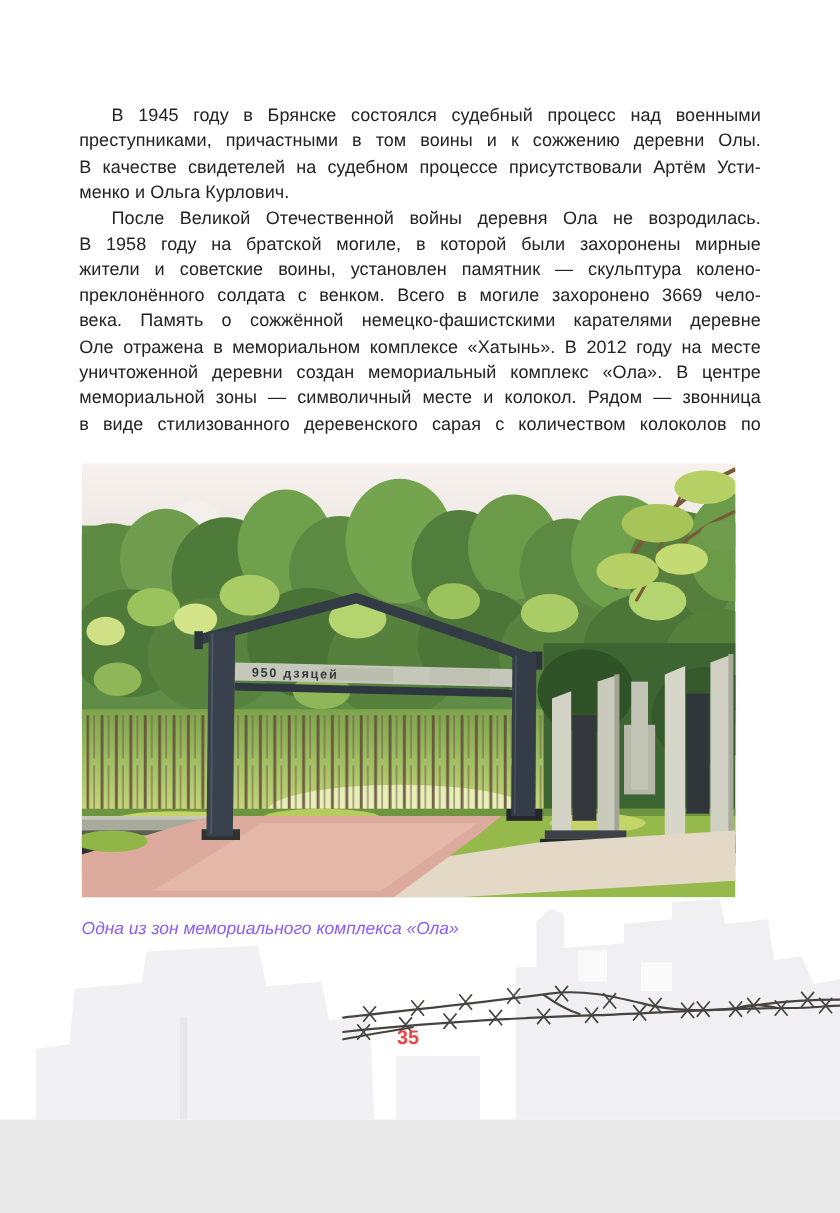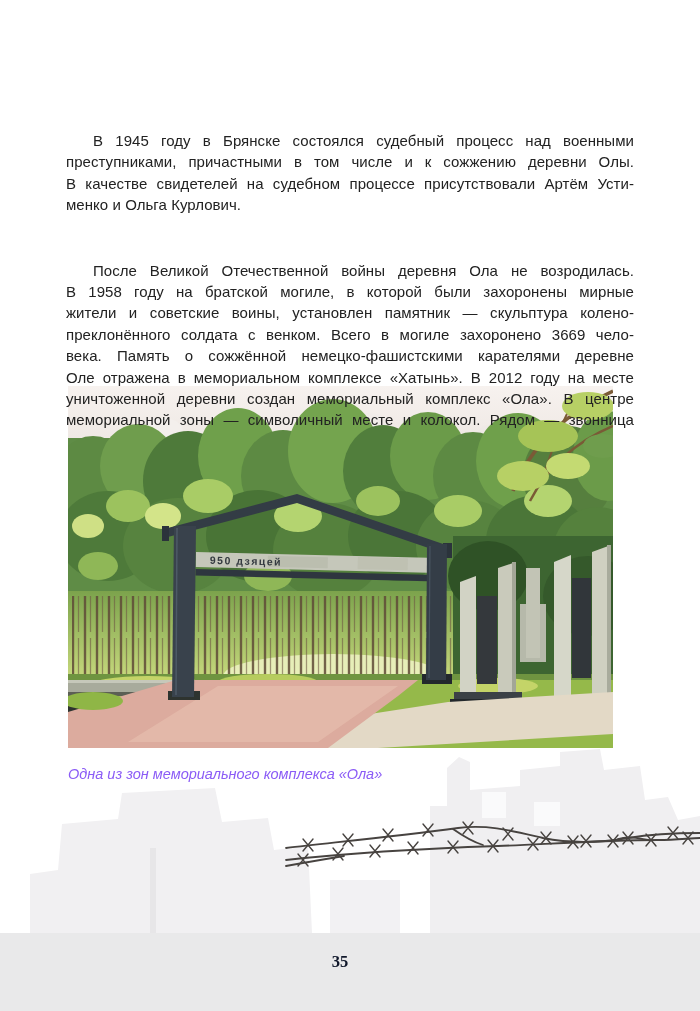--- a/index.html
+++ b/index.html
@@ -11,63 +11,64 @@
   
   #watermark{left:0;top:0;width:700px;height:1011px;z-index:0;}
   
   .textblock{
     left:66px;top:86px;width:568px;z-index:2;
     font-size:15px;line-height:21.4px;color:#222222;
     letter-spacing:0.05px;
   }
   .line{text-align:justify;text-align-last:justify;}
   .line.last{text-align:left;text-align-last:left;}
-  .line.indent{text-indent:27px;margin-top:44px;}
+  .line.indent{text-indent:27px;}
   
   .photo{left:68px;top:386px;width:545px;height:362px;z-index:1;overflow:hidden;}
   .photo svg{display:block;}
   
   .caption{
     left:68px;top:766px;width:500px;z-index:2;
     font-size:14.5px;font-style:italic;color:#8b5cf6;
   }
   
   .wire{left:278px;top:814px;width:422px;height:62px;z-index:2;}
   
   .pagenum{
-    left:0;top:952px;width:680px;z-index:2;text-align:center;
-    font-size:16.5px;font-weight:bold;color:#0f172a;font-family:Liberation Serif, serif;
+    left:0;top:856px;width:680px;z-index:2;text-align:center;
+    font-size:16.5px;font-weight:bold;color:#ef4444;
   }
 </style>
 </head>
 <body>
 
 <svg id="watermark" class="layer" viewBox="0 0 700 1011" xmlns="http://www.w3.org/2000/svg">
   <rect x="0" y="933" width="700" height="78" fill="#e9e9ea"></rect>
   <path fill="#f0eff1" d="M430,933 L430,806 L447,806 L447,768 L459,757 L470,762 L470,790 L520,786 L520,770 L560,766 L560,752 L600,749 L604,770 L640,766 L645,800 L668,797 L678,820 L700,816 L700,933 Z"></path>
   <rect x="482" y="792" width="24" height="26" fill="#fafafb"></rect>
   <rect x="534" y="802" width="26" height="24" fill="#fafafb"></rect>
   <path fill="#f1f0f2" d="M30,933 L30,874 L58,870 L62,824 L118,819 L122,793 L215,788 L222,822 L268,818 L274,850 L308,846 L312,933 Z"></path>
   <rect x="150" y="848" width="6" height="85" fill="#e7e6e8"></rect>
   <rect x="330" y="880" width="70" height="53" fill="#f2f1f3"></rect>
 </svg>
 
 <div class="layer textblock">
   <div class="line indent">В 1945 году в Брянске состоялся судебный процесс над военными</div>
-  <div class="line">преступниками, причастными в том числе и к сожжению деревни Олы.</div>
+  <div class="line">преступниками, причастными в том воины и к сожжению деревни Олы.</div>
   <div class="line">В качестве свидетелей на судебном процессе присутствовали Артём Усти-</div>
   <div class="line last">менко и Ольга Курлович.</div>
   <div class="line indent">После Великой Отечественной войны деревня Ола не возродилась.</div>
   <div class="line">В 1958 году на братской могиле, в которой были захоронены мирные</div>
   <div class="line">жители и советские воины, установлен памятник — скульптура колено-</div>
   <div class="line">преклонённого солдата с венком. Всего в могиле захоронено 3669 чело-</div>
   <div class="line">века. Память о сожжённой немецко-фашистскими карателями деревне</div>
   <div class="line">Оле отражена в мемориальном комплексе «Хатынь». В 2012 году на месте</div>
   <div class="line">уничтоженной деревни создан мемориальный комплекс «Ола». В центре</div>
   <div class="line">мемориальной зоны — символичный месте и колокол. Рядом — звонница</div>
+  <div class="line">в виде стилизованного деревенского сарая с количеством колоколов по</div>
 </div>
 
 <div class="layer photo">
 <svg width="545" height="362" viewBox="0 0 545 362" xmlns="http://www.w3.org/2000/svg">
   <defs>
     <linearGradient id="sky" x1="0" y1="0" x2="0" y2="1">
       <stop offset="0" stop-color="#f7f2ef"></stop>
           <stop offset="1" stop-color="#ebe4df"></stop>
     </linearGradient>
     <linearGradient id="midlight" x1="0" y1="0" x2="0" y2="1">

